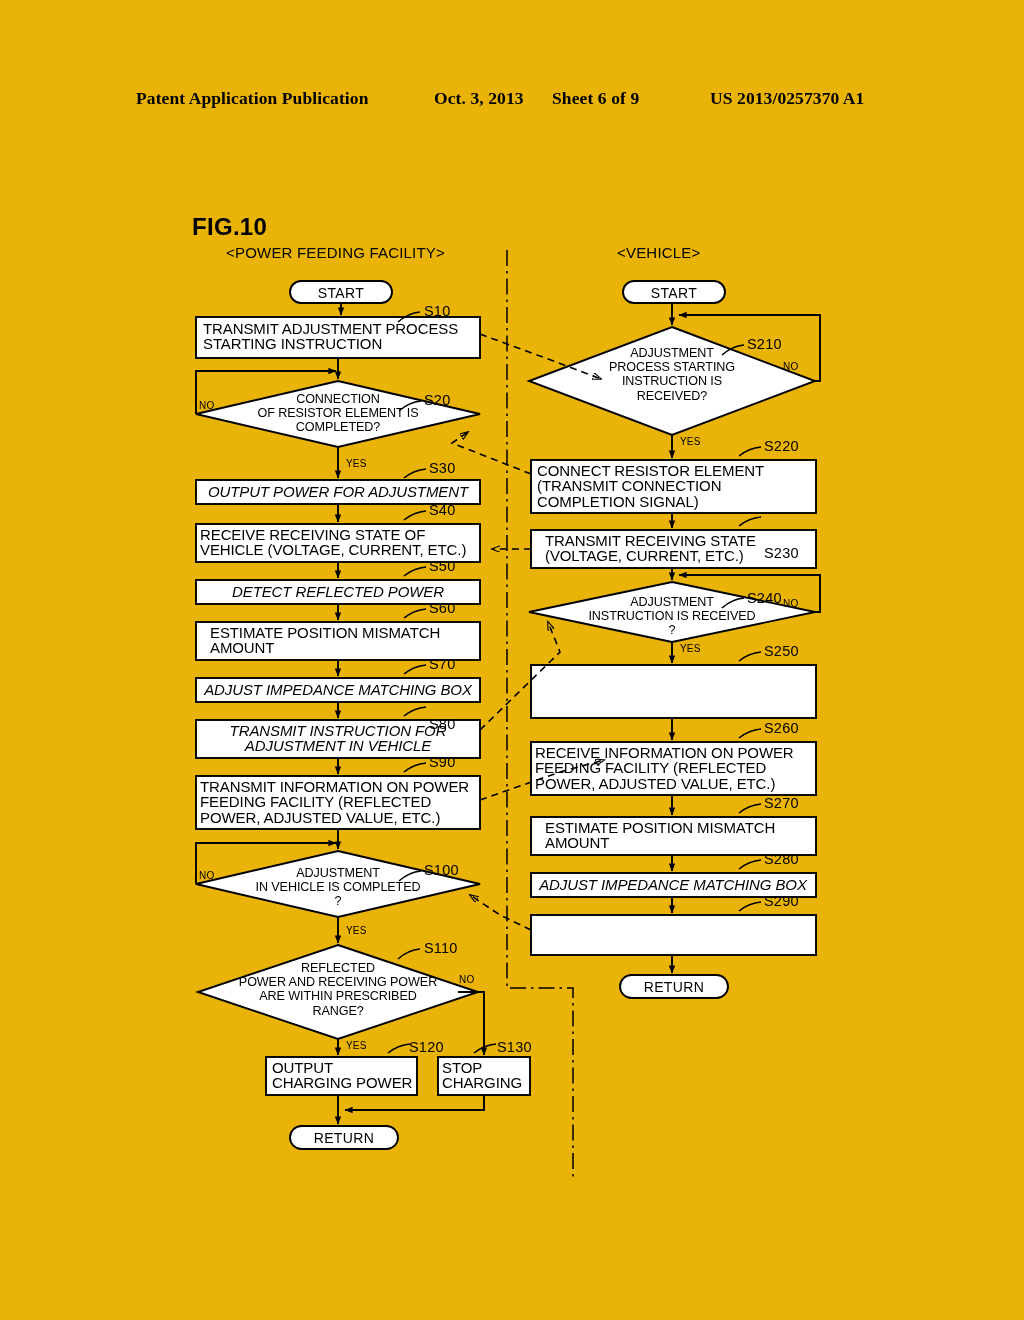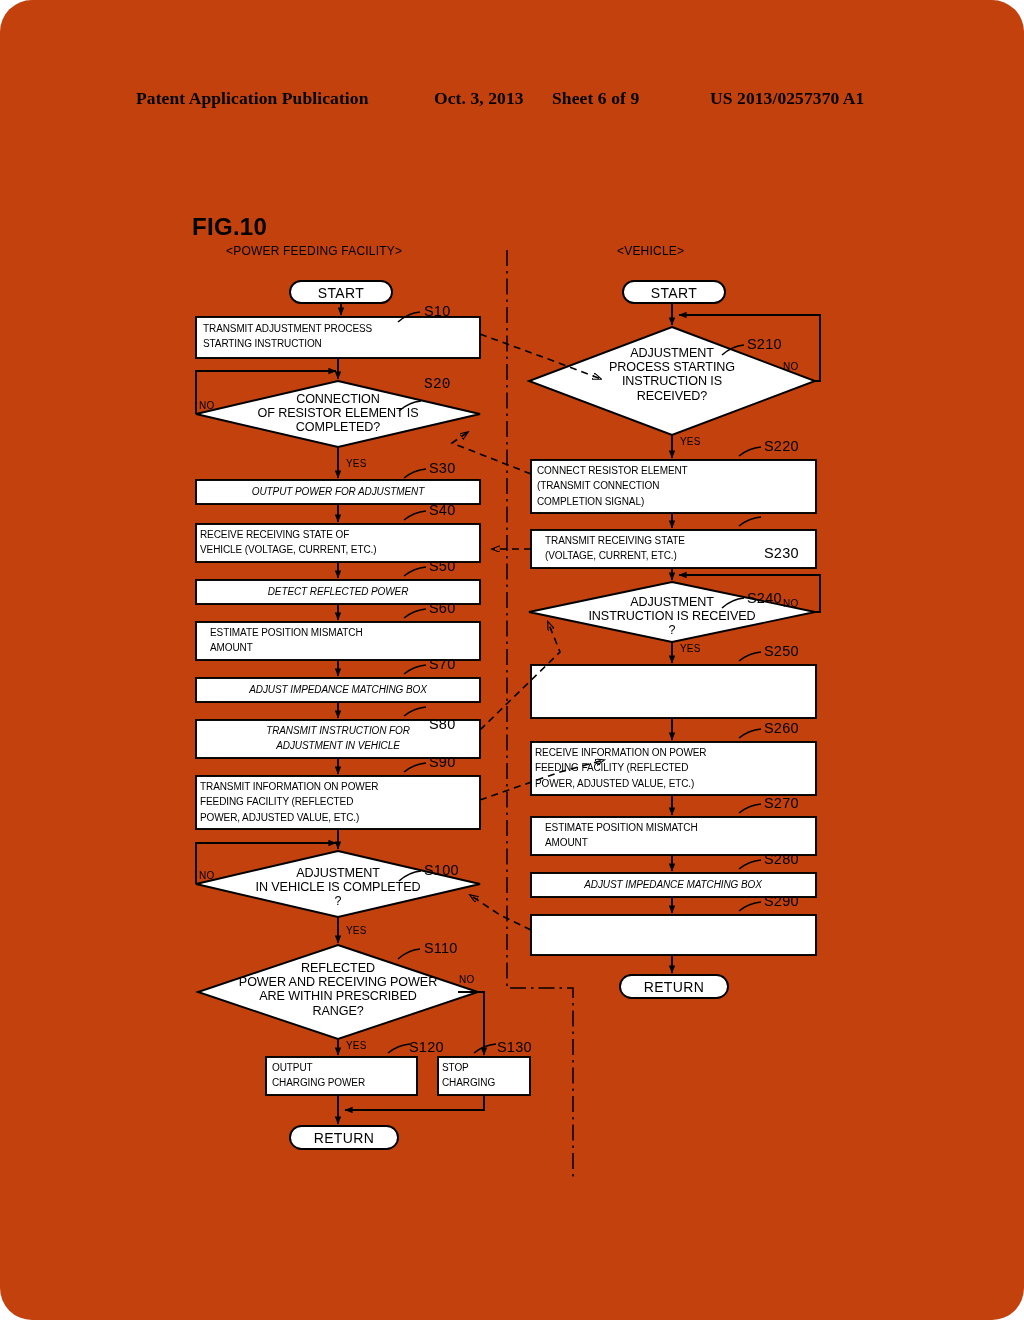--- a/index.html
+++ b/index.html
@@ -1,42 +1,42 @@
 <!DOCTYPE html>
 <html><head>
 <meta charset="utf-8">
 <style>
   html,body{margin:0;padding:0;background:#ffffff;}
   body{width:1024px;height:1320px;position:relative;
        font-family:"Liberation Sans", sans-serif;color:#000;}
-  #page{position:absolute;inset:0;width:1024px;height:1320px;overflow:hidden;background:#c2410c;border-radius:32px;}
+  #page{position:absolute;inset:0;width:1024px;height:1320px;overflow:hidden;background:#eab308;}
 
   
   #header{position:absolute;left:0;top:88px;width:1024px;height:26px;}
   #header .hitem{position:absolute;top:0;font-family:"Liberation Serif", serif;
       font-weight:bold;font-size:17.5px;letter-spacing:.1px;white-space:nowrap;}
   #h-pub{left:136px;}
   #h-date{left:434px;}
   #h-sheet{left:552px;}
   #h-num{left:710px;}
 
   
   #fig-label{position:absolute;left:192px;top:213px;font-size:24px;font-weight:bold;
       letter-spacing:.3px;font-family:"Liberation Sans", sans-serif;}
 
   
-  .col-caption{position:absolute;font-size:12px;letter-spacing:.2px;white-space:nowrap;}
+  .col-caption{position:absolute;font-size:15px;letter-spacing:.2px;white-space:nowrap;}
   #cap-left{left:226px;top:244px;}
   #cap-right{left:617px;top:244px;}
 
   
   #svg-layer{position:absolute;left:0;top:0;width:1024px;height:1320px;}
 
   
-  .node-text{position:absolute;font-size:10px;line-height:15.4px;
+  .node-text{position:absolute;font-size:15px;line-height:15.4px;
       letter-spacing:-0.1px;white-space:pre-line;}
   .node-text.center{text-align:center;font-style:italic;}
   .term-text{position:absolute;font-size:14px;letter-spacing:.4px;text-align:center;}
   .step-id{position:absolute;font-size:14.5px;letter-spacing:.2px;white-space:nowrap;}
   .branch-lbl{position:absolute;font-size:10px;letter-spacing:.2px;white-space:nowrap;}
   .diamond-text{position:absolute;font-size:12.6px;line-height:14.2px;
       text-align:center;white-space:pre-line;letter-spacing:-0.1px;}
 </style>
 </head>
 <body>
@@ -193,21 +193,21 @@
 
   <div class="term-text" style="left:290px;top:285px;width:102px;">START</div>
 
   <div class="node-text" style="left:203px;top:321px;width:270px;">TRANSMIT ADJUSTMENT PROCESS
 STARTING INSTRUCTION</div>
   <div class="step-id" style="left:424px;top:303px;">S10</div>
 
   <div class="diamond-text" style="left:228px;top:392px;width:220px;">CONNECTION
 OF RESISTOR ELEMENT IS
 COMPLETED?</div>
-  <div class="step-id" style="left:424px;top:376px;font-family:Liberation Mono, monospace;">S20</div>
+  <div class="step-id" style="left:424px;top:392px;">S20</div>
   <div class="branch-lbl" style="left:199px;top:400px;">NO</div>
   <div class="branch-lbl" style="left:346px;top:458px;">YES</div>
 
   <div class="node-text center" style="left:203px;top:484px;width:270px;">OUTPUT POWER FOR ADJUSTMENT</div>
   <div class="step-id" style="left:429px;top:460px;">S30</div>
 
   <div class="node-text" style="left:200px;top:527px;width:278px;">RECEIVE RECEIVING STATE OF
 VEHICLE (VOLTAGE, CURRENT, ETC.)</div>
   <div class="step-id" style="left:429px;top:502px;">S40</div>
 

